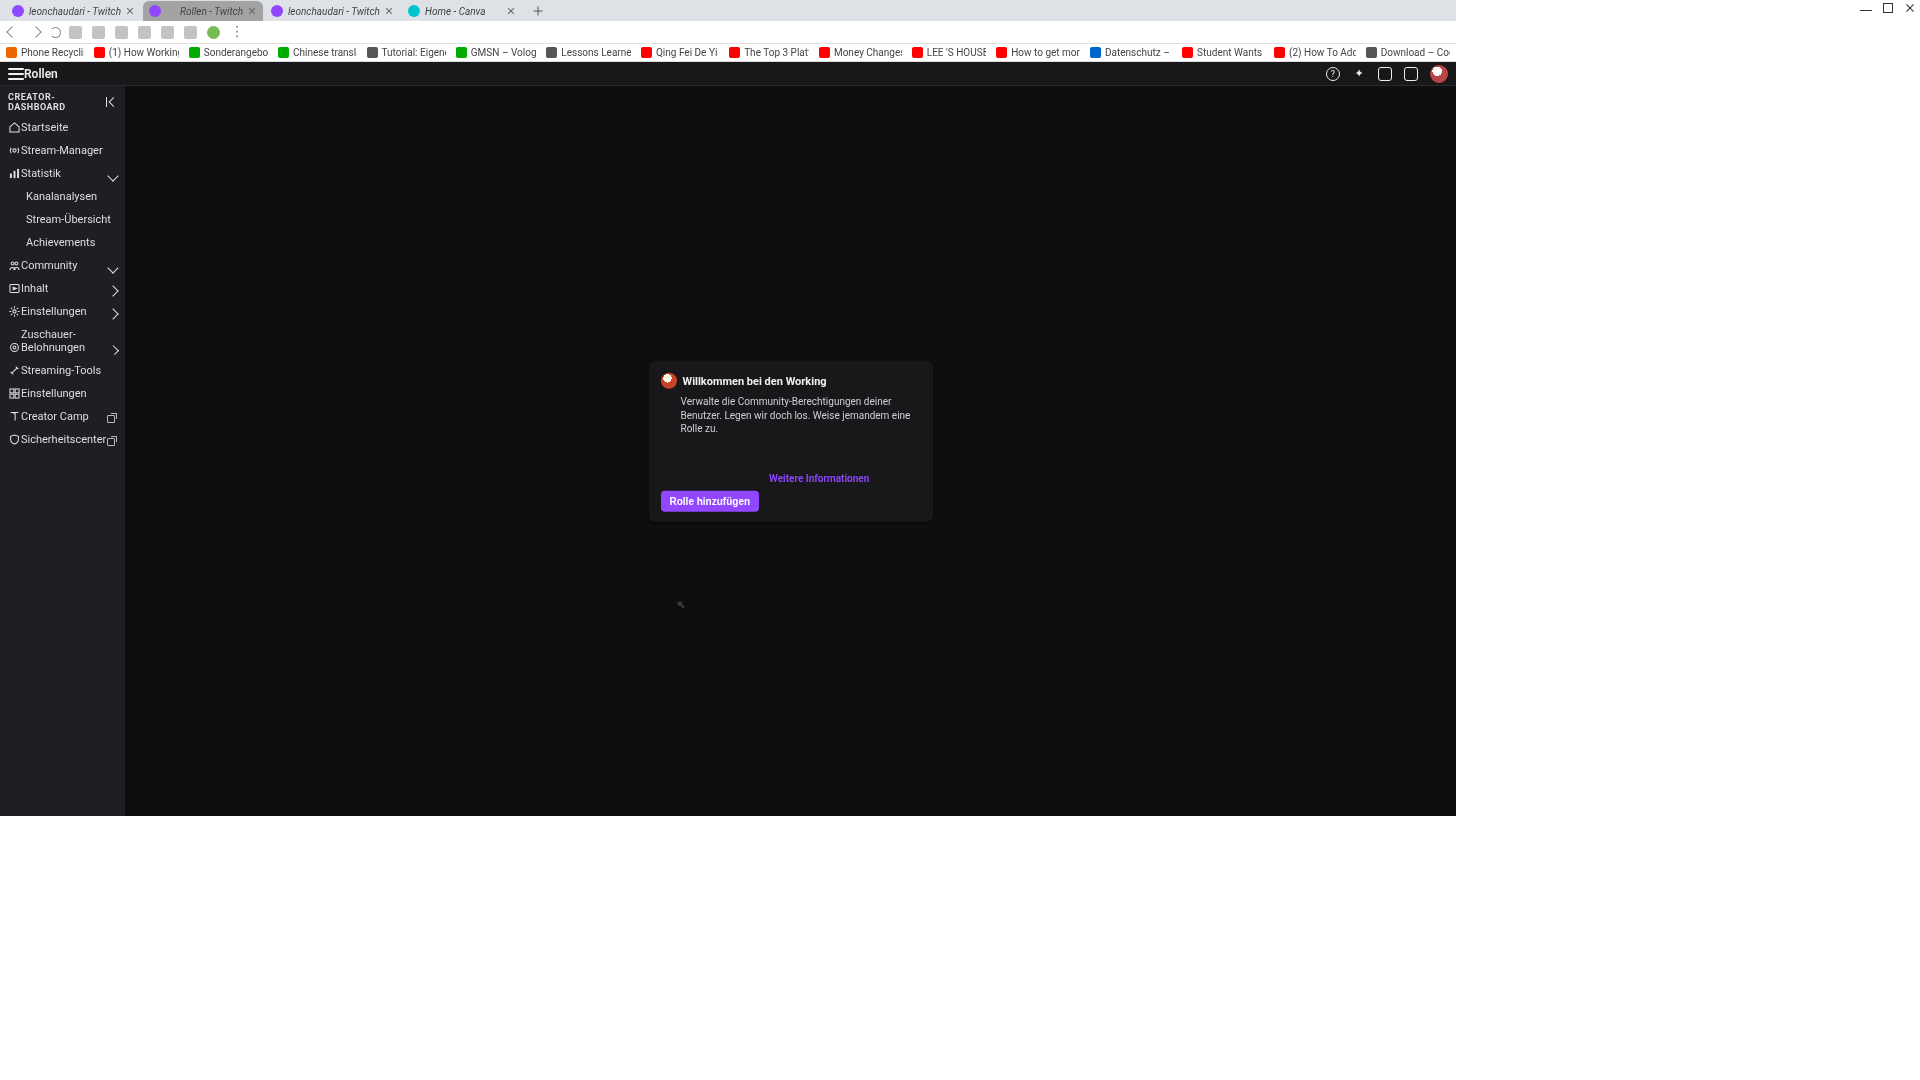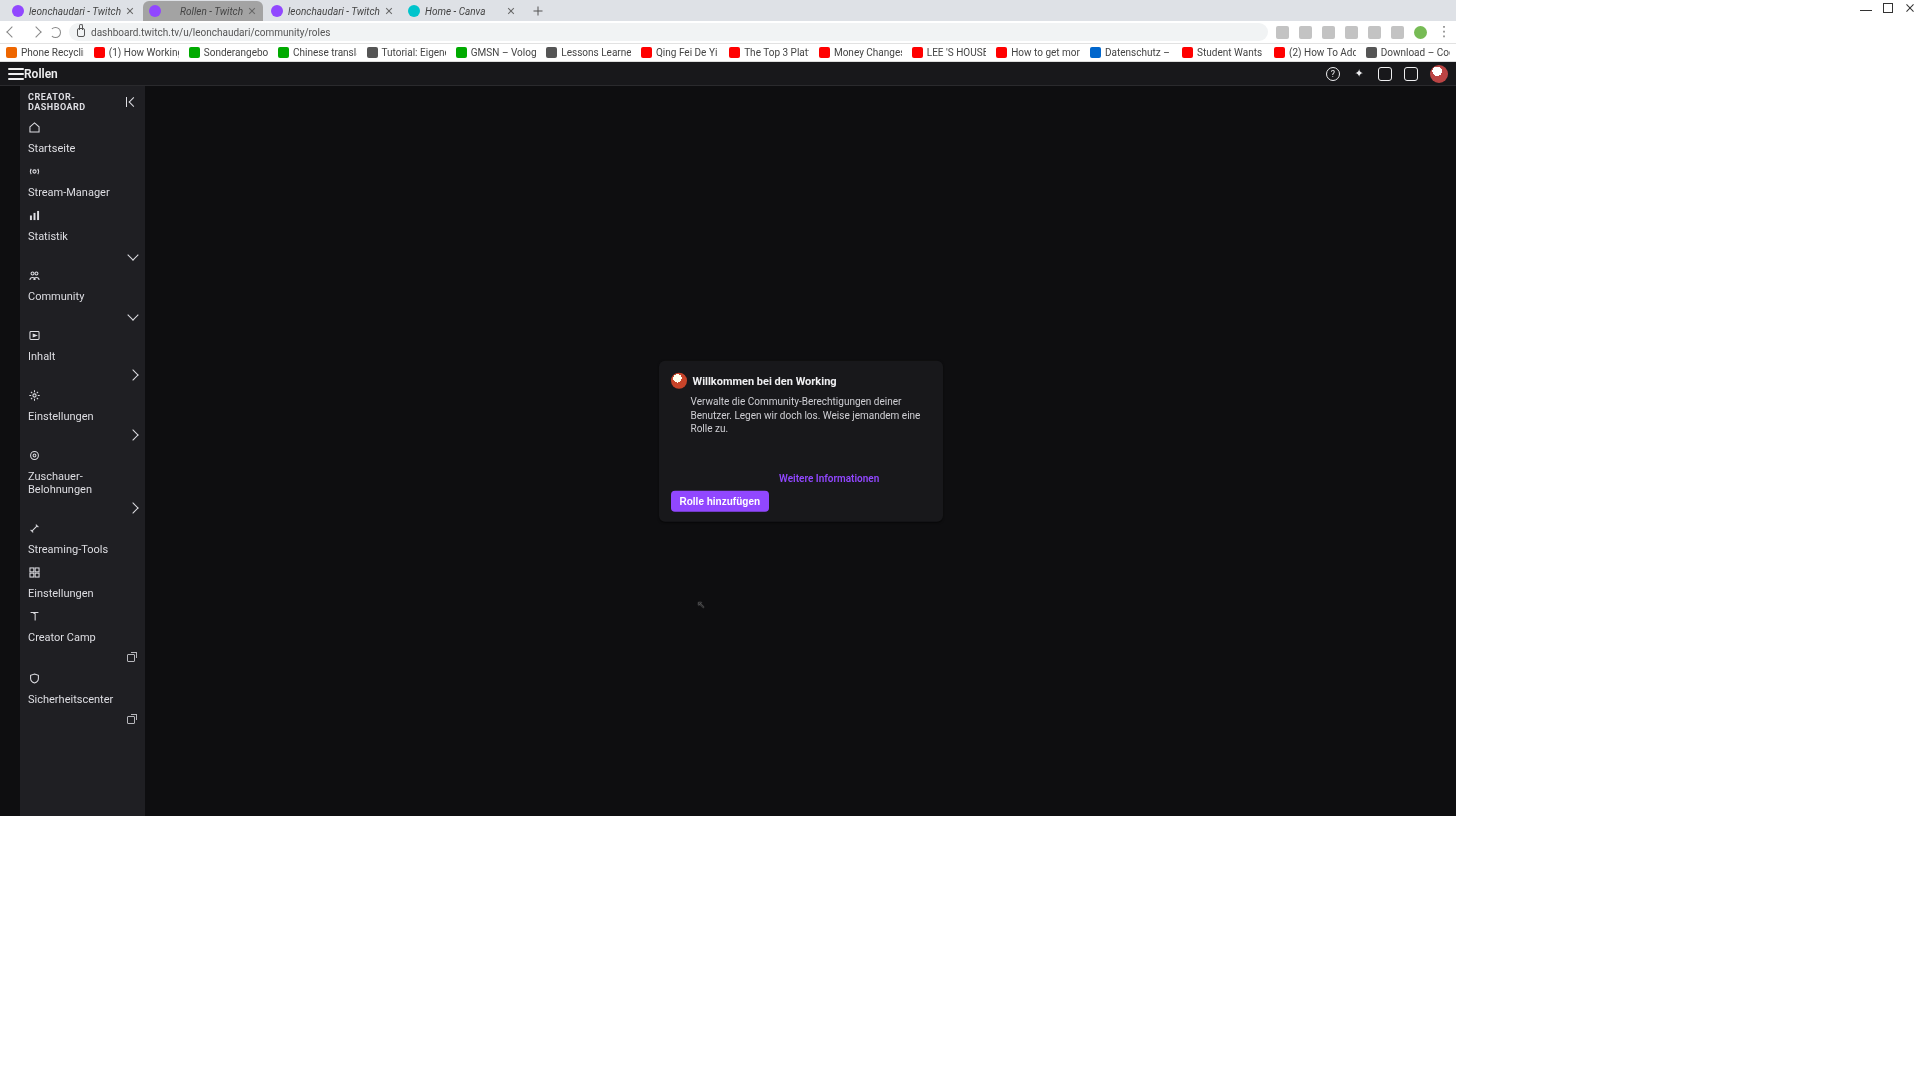--- a/index.html
+++ b/index.html
@@ -91,29 +91,29 @@
   .hamburger::after  { bottom:0; }
   .app-title { font-size:12px; font-weight:600; }
   .top-right { margin-left:auto; display:flex; align-items:center; gap:12px; }
   .top-ico { width:14px; height:14px; border:1.4px solid #efeff1; border-radius:50%; position:relative; }
   .top-ico.square { border-radius:3px; }
   .top-ico.q::after { content:"?"; position:absolute; left:50%; top:50%; transform:translate(-50%,-55%); font-size:9px; color:#efeff1; }
   .top-ico.star::before { content:"✦"; position:absolute; left:50%; top:50%; transform:translate(-50%,-55%); font-size:11px; color:#efeff1; border:none; }
   .top-ico.star { border:none; }
   .top-avatar { width:18px; height:18px; border-radius:50%; background: radial-gradient(circle at 40% 35%, #fff 0 30%, #b44 30% 100%); }
 
-  .app-body { flex:1; display:flex; min-height:0;padding-left:20px; }
+  .app-body { flex:1; display:flex; min-height:0; }
 
   .sidebar { width: 125px; background:#1f1f23; color:#dedee3; display:flex; flex-direction:column; font-size:11px; }
   .sb-header { display:flex; align-items:center; padding:6px 8px 4px 8px; font-size:9px; letter-spacing:.5px; font-weight:700; color:#dedee3; }
   .sb-collapse { margin-left:auto; width:12px; height:10px; position:relative; }
   .sb-collapse::before { content:""; position:absolute; left:0; top:0; bottom:0; width:1.2px; background:#dedee3; }
   .sb-collapse::after  { content:""; position:absolute; right:0; top:50%; width:6px; height:6px; border-left:1.2px solid #dedee3; border-bottom:1.2px solid #dedee3; transform: translateY(-50%) rotate(45deg); }
 
-  .sb-item { display:flex; align-items:flex-start; padding:5px 8px; gap:8px; cursor:pointer;flex-direction:column; }
+  .sb-item { display:flex; align-items:flex-end; padding:5px 8px; gap:0; cursor:pointer; }
   .sb-item .sico { width:13px; height:13px; flex:0 0 13px; }
   .sb-item .sico svg { width:100%; height:100%; display:block; }
   .sb-item .ext { margin-left:auto; width:10px; height:10px; position:relative; opacity:.8; }
   .sb-item .ext::before { content:""; position:absolute; left:0; top:2px; right:2px; bottom:0; border:1px solid #dedee3; border-radius:1px; }
   .sb-item .ext::after  { content:""; position:absolute; right:0; top:0; width:5px; height:5px; border-top:1px solid #dedee3; border-right:1px solid #dedee3; }
   .sb-item .chev { margin-left:auto; width:8px; height:8px; border-right:1.3px solid #dedee3; border-bottom:1.3px solid #dedee3; transform: rotate(45deg); }
   .sb-item.collapsed .chev { transform: rotate(-45deg); }
 
   .sb-sub { padding-left: 26px; }
   .sb-sub .sb-item { padding-left: 0; }
@@ -170,24 +170,20 @@
       <div class="win-btn min"></div>
       <div class="win-btn max"></div>
       <div class="win-btn cls"></div>
     </div>
   </div>
 
   <div class="omnibox-row">
     <div class="nav-btn back"></div>
     <div class="nav-btn fwd"></div>
     <div class="nav-btn reload"></div>
-    <div class="omnibox">
-      <span class="lock"></span>
-      <span>dashboard.twitch.tv/u/leonchaudari/community/roles</span>
-    </div>
     <div class="right-icons">
       <div class="ri"></div>
       <div class="ri"></div>
       <div class="ri"></div>
       <div class="ri"></div>
       <div class="ri"></div>
       <div class="ri"></div>
       <div class="ri round avatar"></div>
       <div class="ri menu"></div>
     </div>
@@ -303,20 +299,31 @@
         <div class="sb-item">
           <span class="sico">
               <svg viewBox="0 0 20 20" fill="#dedee3">
                 <rect x="3" y="10" width="3" height="7"></rect>
                 <rect x="8.5" y="6" width="3" height="11"></rect>
                 <rect x="14" y="3" width="3" height="14"></rect>
               </svg>
             </span>
           <span>Statistik</span>
           <span class="chev"></span>
+        </div>
+        <div class="sb-sub">
+          <div class="sb-item">
+            <span>Kanalanalysen</span>
+          </div>
+          <div class="sb-item">
+            <span>Stream-Übersicht</span>
+          </div>
+          <div class="sb-item">
+            <span>Achievements</span>
+          </div>
         </div>
 
         <div class="sb-item">
           <span class="sico">
               <svg viewBox="0 0 20 20" fill="none" stroke="#dedee3" stroke-width="1.6">
                 <circle cx="7" cy="7" r="2.3"></circle>
                 <circle cx="13" cy="7" r="2.3"></circle>
                 <path d="M3 17c0-2.5 2-4 4-4s4 1.5 4 4M9 17c0-2.5 2-4 4-4s4 1.5 4 4"></path>
               </svg>
             </span>

